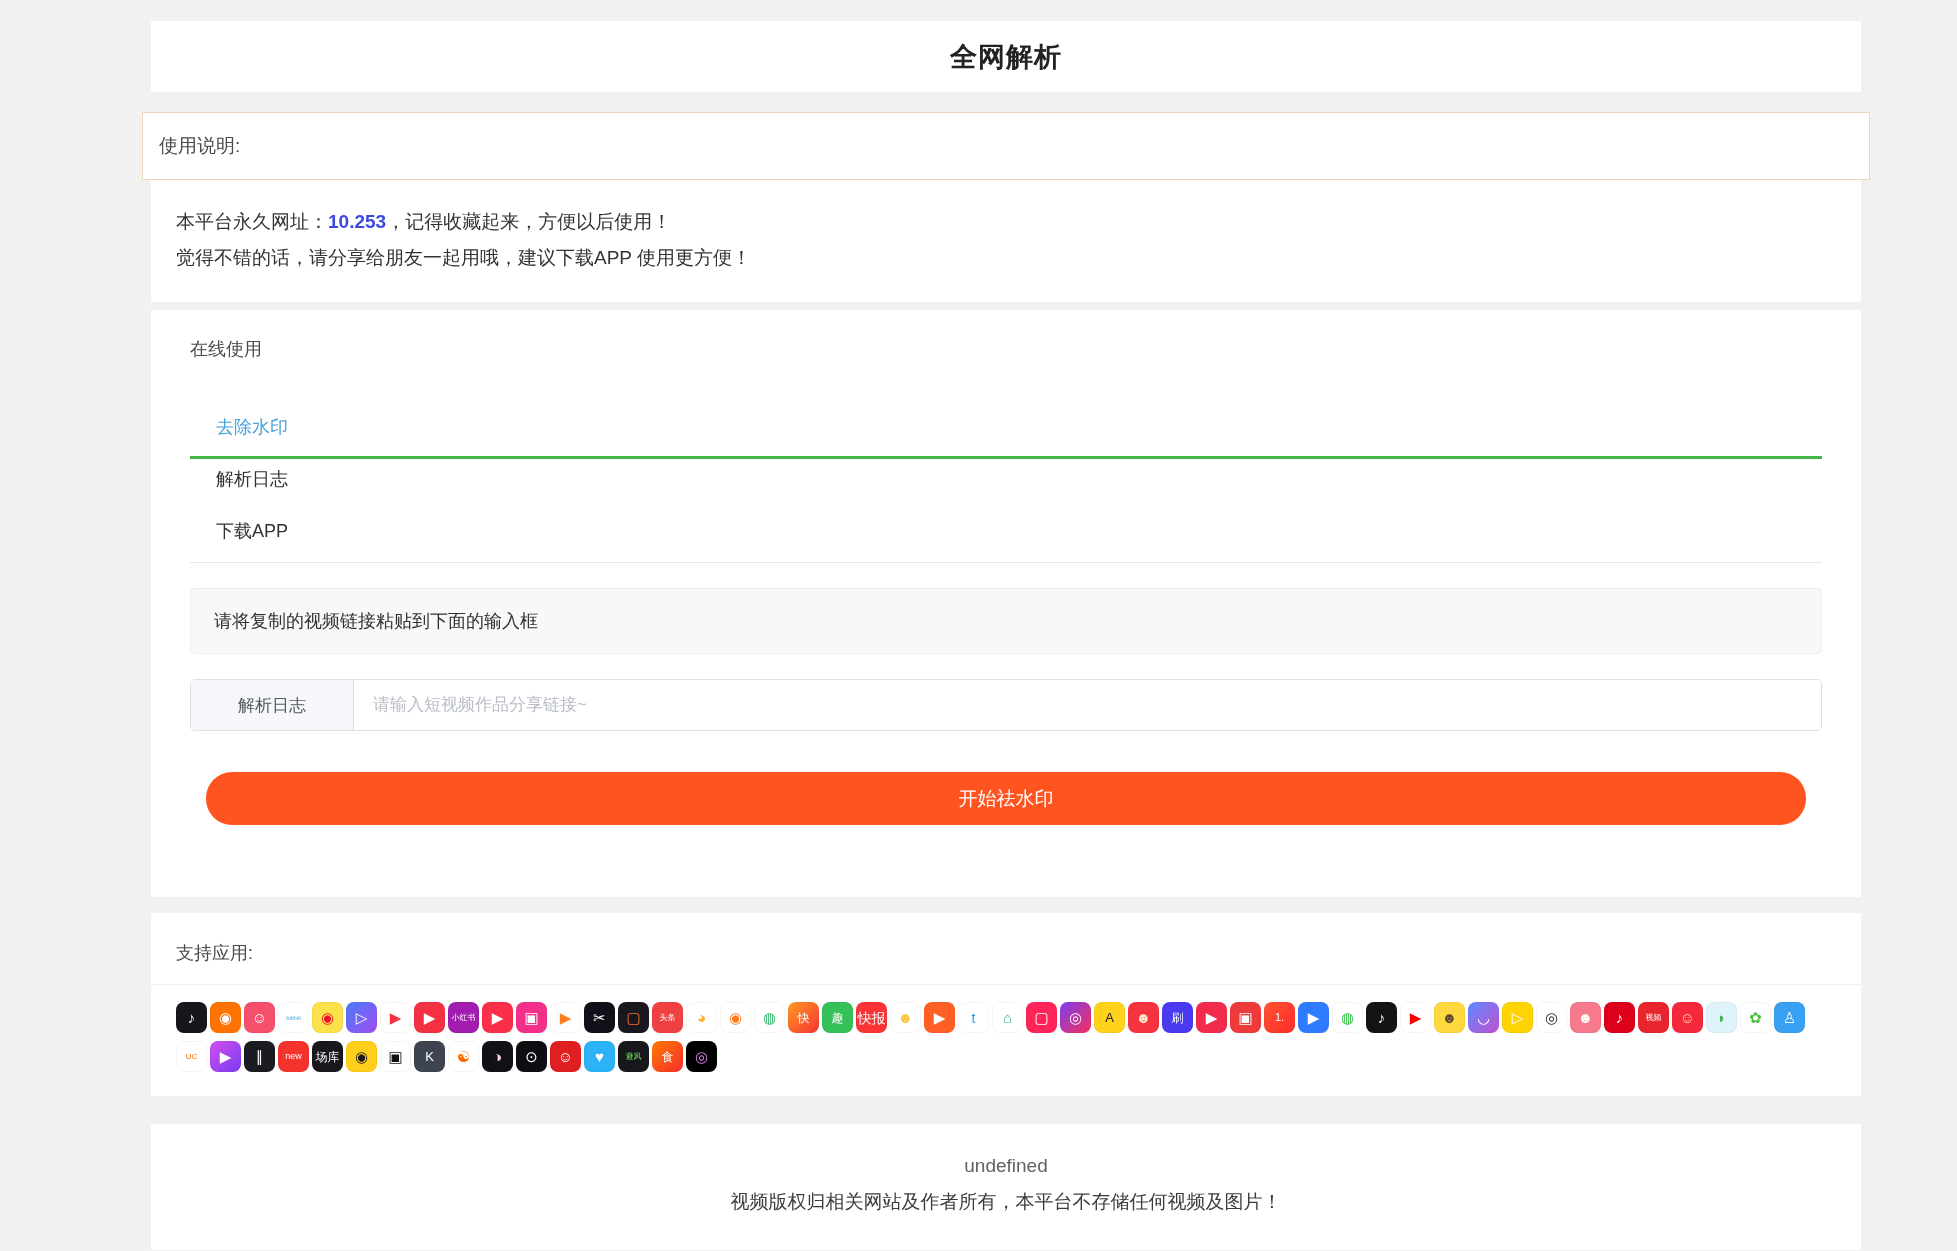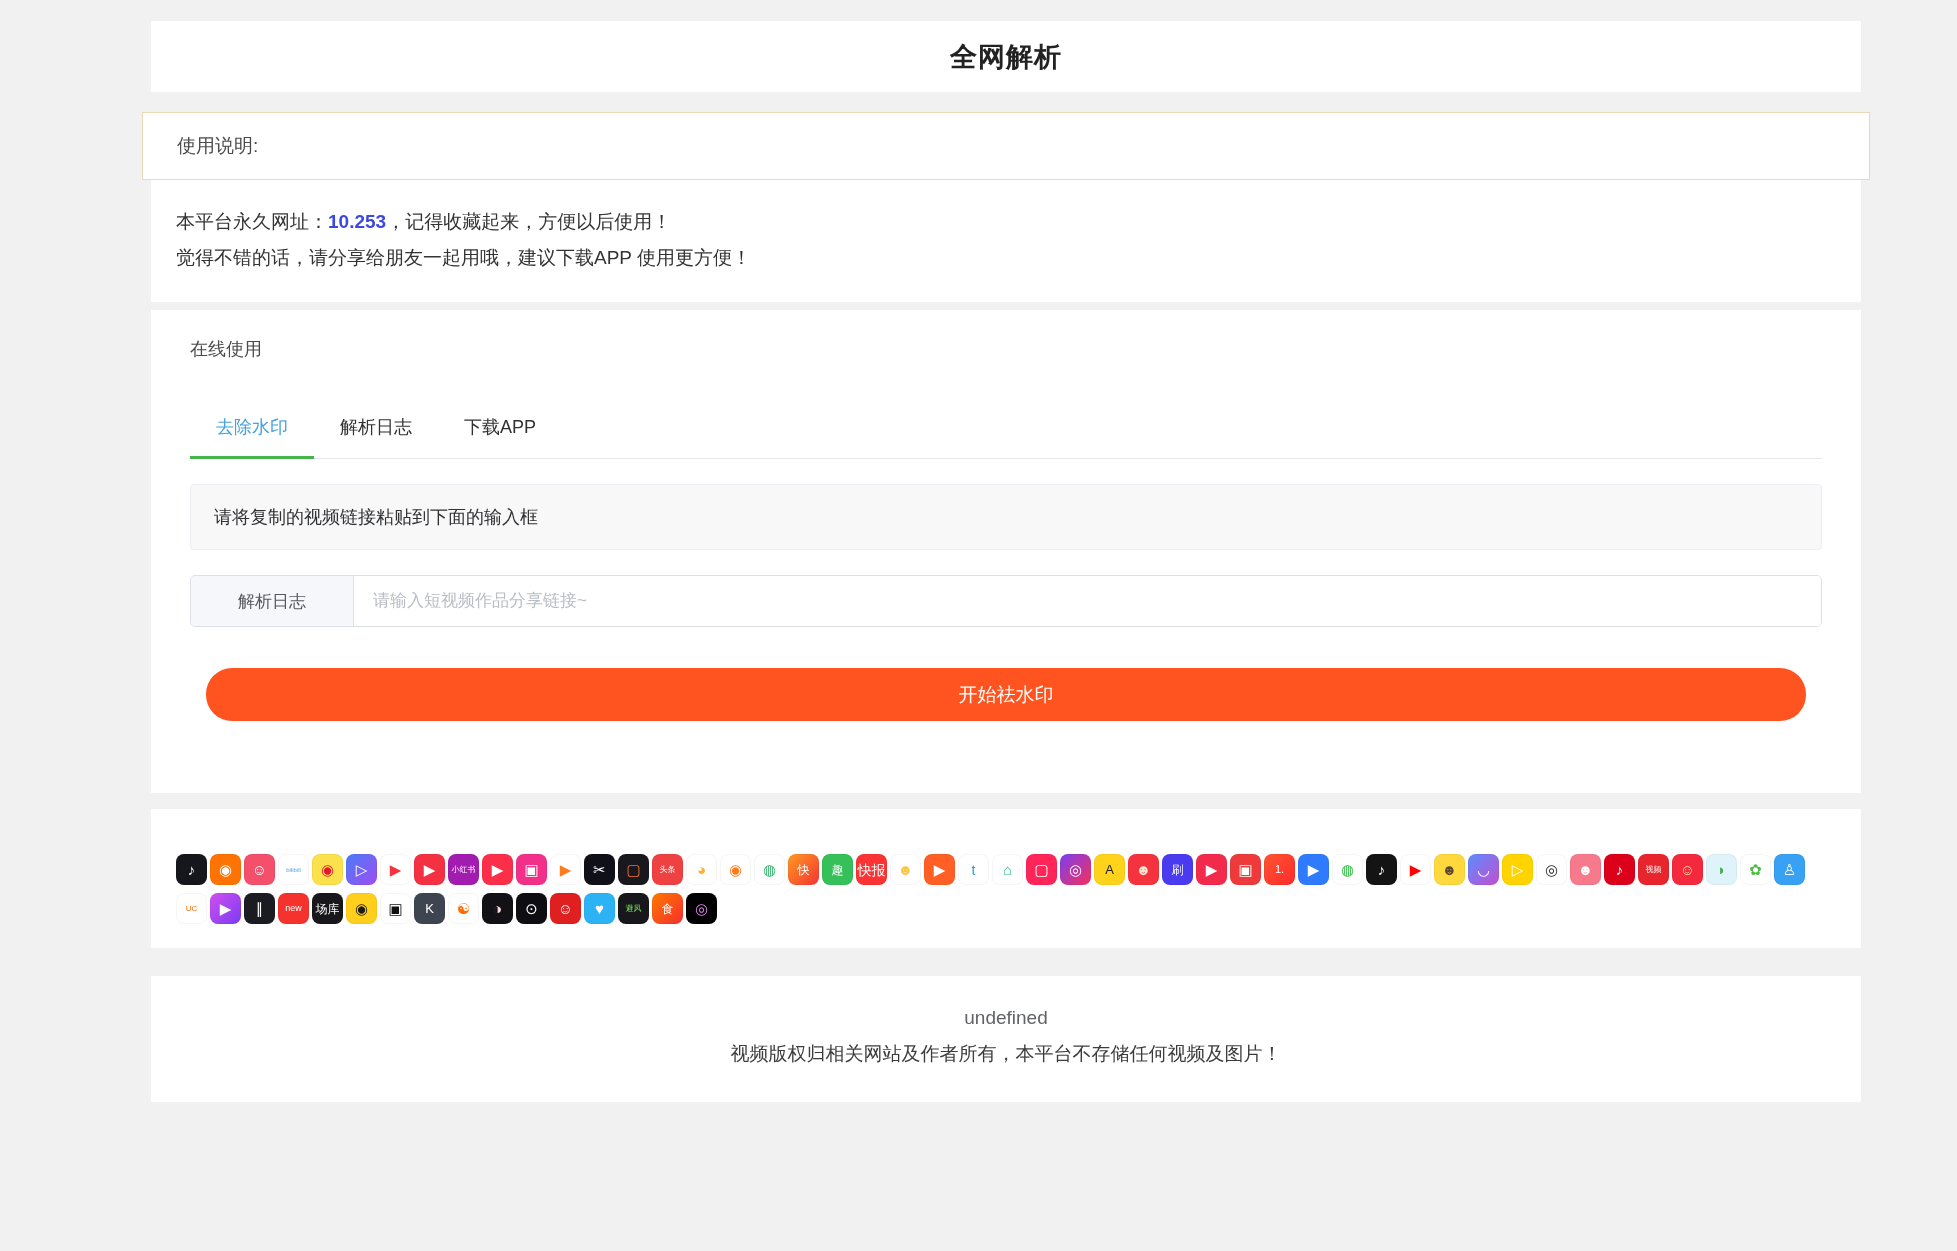--- a/index.html
+++ b/index.html
@@ -8,29 +8,29 @@
   .wrap { margin-left:151px; width:1710px; }
   .card { background:#ffffff; }
 
   
   .title-card { margin-top:21px; height:71px; display:flex; align-items:center; justify-content:center; }
   .page-title { font-size:27px; font-weight:bold; color:#222; letter-spacing:1px; }
 
   
   .instr-card { margin-top:20px; padding-bottom:26px; }
   .instr-header { margin:0 -9px; border:1px solid #e9d9b6; background:#fff;
-                  height:68px; display:flex; align-items:center; padding-left:34px;
+                  height:68px; display:flex; align-items:center; padding-left:16px;
                   font-size:19px; color:#4a4a4a; }
   .instr-body { padding:24px 25px 0 25px; font-size:19px; line-height:36px; color:#333; }
   .perm-link { color:#3b49de; font-weight:bold; text-decoration:none; }
 
   
   .online-card { margin-top:8px; padding:27px 39px 72px 39px; }
   .sec-label { font-size:18px; color:#4a4a4a; }
-  .tabs { margin-top:45px; display:flex; justify-content:flex-start; border-bottom:1px solid #e4e7ed; }
+  .tabs { margin-top:45px; display:flex; justify-content:flex-end; border-bottom:1px solid #e4e7ed;flex-direction:column; }
   .tab { padding:0 26px; height:52px; line-height:42px; font-size:18px; color:#303133;
          cursor:pointer; position:relative; }
   .tab.active { color:#46a1dd; }
   .tab.active::after { content:""; position:absolute; left:0; right:0; bottom:-1px;
                        height:3px; background:#44b549; }
   .notice { margin-top:25px; background:#f8f8f9; border:1px solid #ebeef5; border-radius:4px;
             height:66px; display:flex; align-items:center; padding-left:23px;
             font-size:18px; color:#303133; }
   .input-row { margin-top:25px; display:flex; height:52px; border:1px solid #dcdfe6;
                border-radius:5px; overflow:hidden; background:#fff; }
@@ -94,20 +94,21 @@
 
     <div class="input-row">
       <div class="input-prepend">解析日志</div>
       <input class="link-input" type="text" value="" placeholder="请输入短视频作品分享链接~" style="">
     </div>
 
     <button class="go-btn">开始祛水印</button>
   </div>
 
   <div class="card apps-card">
+    <div class="apps-header">支持应用:</div>
     <div class="icons-box">
       <div class="icon-row" id="icon-row-1">
           <span class="app-icon" style="background: rgb(22, 22, 29); color: rgb(255, 255, 255);">♪</span>
           <span class="app-icon" style="background: rgb(255, 115, 2); color: rgb(255, 255, 255);">◉</span>
           <span class="app-icon" style="background: rgb(244, 80, 107); color: rgb(255, 255, 255);">☺</span>
           <span class="app-icon" style="background: rgb(255, 255, 255); color: rgb(83, 168, 226); font-size: 6px;">bilibili</span>
           <span class="app-icon" style="background: rgb(251, 225, 75); color: rgb(230, 22, 45);">◉</span>
           <span class="app-icon" style="background: linear-gradient(135deg, rgb(74, 123, 247), rgb(159, 77, 242)); color: rgb(255, 255, 255);">▷</span>
           <span class="app-icon" style="background: rgb(255, 255, 255); color: rgb(245, 51, 63);">▶</span>
           <span class="app-icon" style="background: rgb(244, 48, 67); color: rgb(255, 255, 255);">▶</span>

